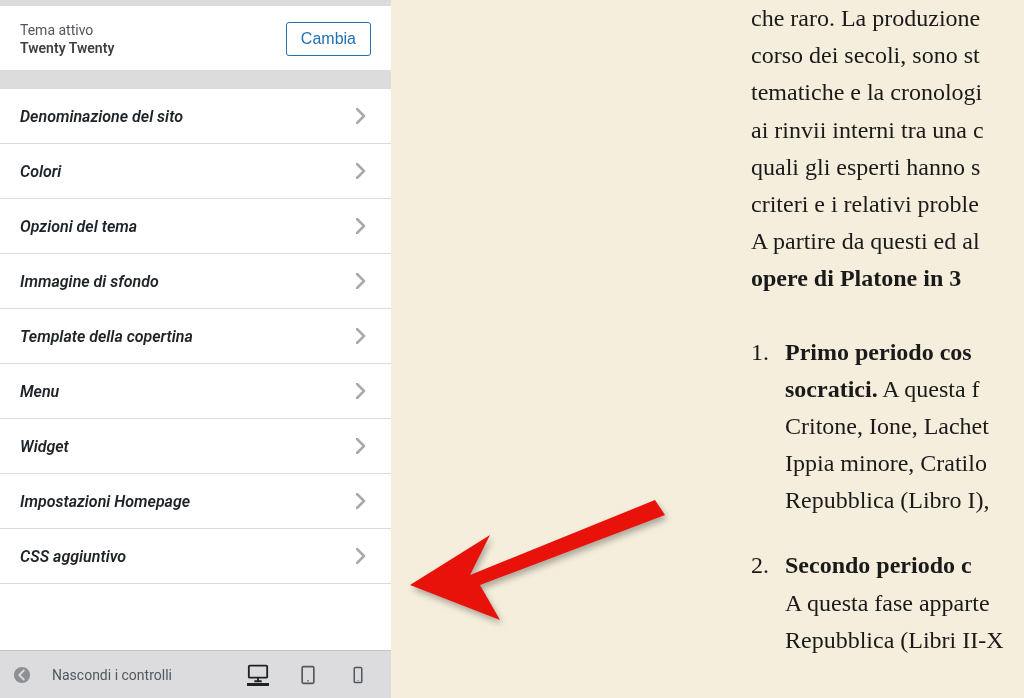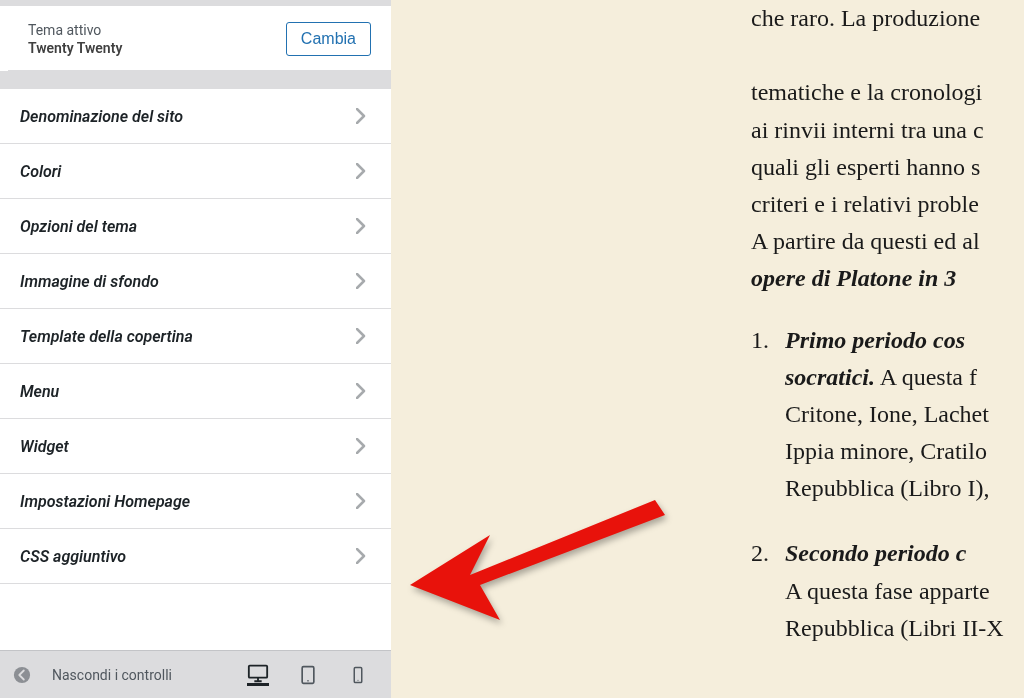--- a/index.html
+++ b/index.html
@@ -29,21 +29,20 @@
       height: 6px;
       background: #dcdcde;
     }
     .theme-header {
       background: #fff;
       padding: 16px 20px 14px 20px;
       display: flex;
       justify-content: space-between;
       align-items: center;
       border-bottom: 1px solid #dcdcde;
-      margin-left: 8px;
     }
     .theme-info {
       display: flex;
       flex-direction: column;
       gap: 2px;
     }
     .theme-label {
       font-size: 14px;
       color: #50575e;
     }
@@ -152,25 +151,24 @@
     }
     .preview-content {
       font-family: Georgia, "Times New Roman", serif;
       color: #1a1a1a;
       font-size: 24px;
       line-height: 1.55;
       padding-left: 340px;
       padding-top: 0;
     }
     .preview-content p {
-      margin-bottom: 24px;
+      margin-bottom: 36px;
     }
     .preview-content strong {
       font-weight: 900;
-      font-style: italic;
     }
     .preview-content ol {
       list-style: none;
       padding-left: 0;
     }
     .preview-content li {
       position: relative;
       padding-left: 34px;
       margin-bottom: 28px;
     }
@@ -311,21 +309,21 @@
           </svg>
       </span>
     </div>
   </div>
 </div>
 
 <div class="preview-area">
   <div class="preview-content">
     <p>
       <span>che raro. La produzione</span><br>
-      <br>
+      <span>corso dei secoli, sono st</span><br>
       <span>tematiche e la cronologi</span><br>
       <span>ai rinvii interni tra una c</span><br>
       <span>quali gli esperti hanno s</span><br>
       <span>criteri e i relativi proble</span><br>
       <span>A partire da questi ed al</span><br>
       <strong>opere di Platone in 3</strong>
     </p>
     <ol>
       <li data-num="1">
         <strong>Primo periodo cos</strong><br>

